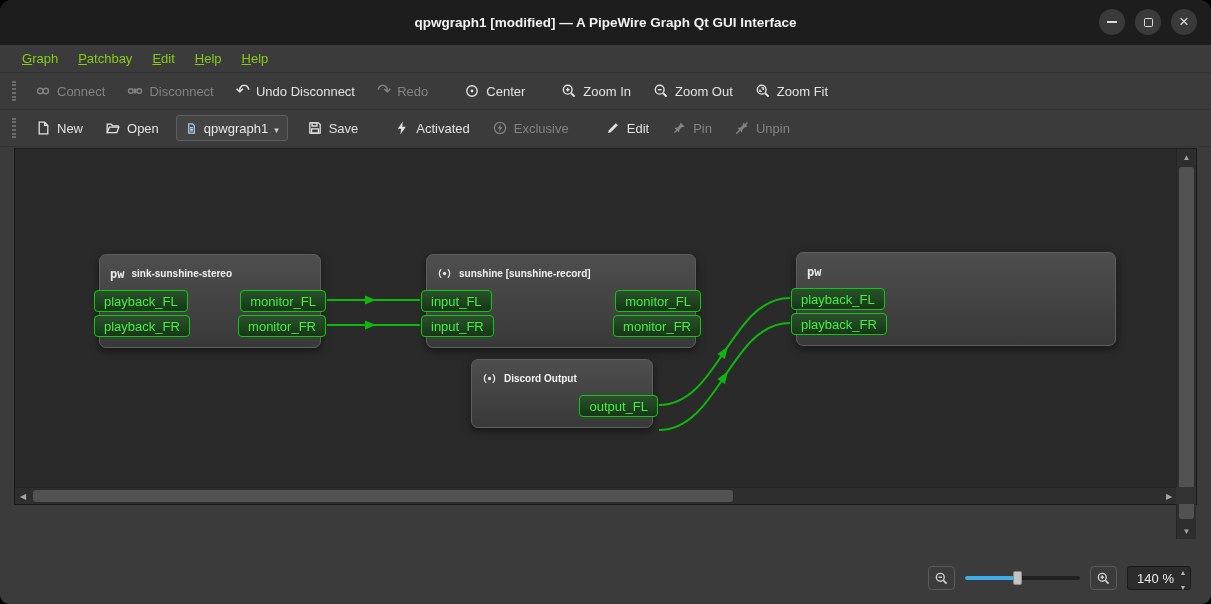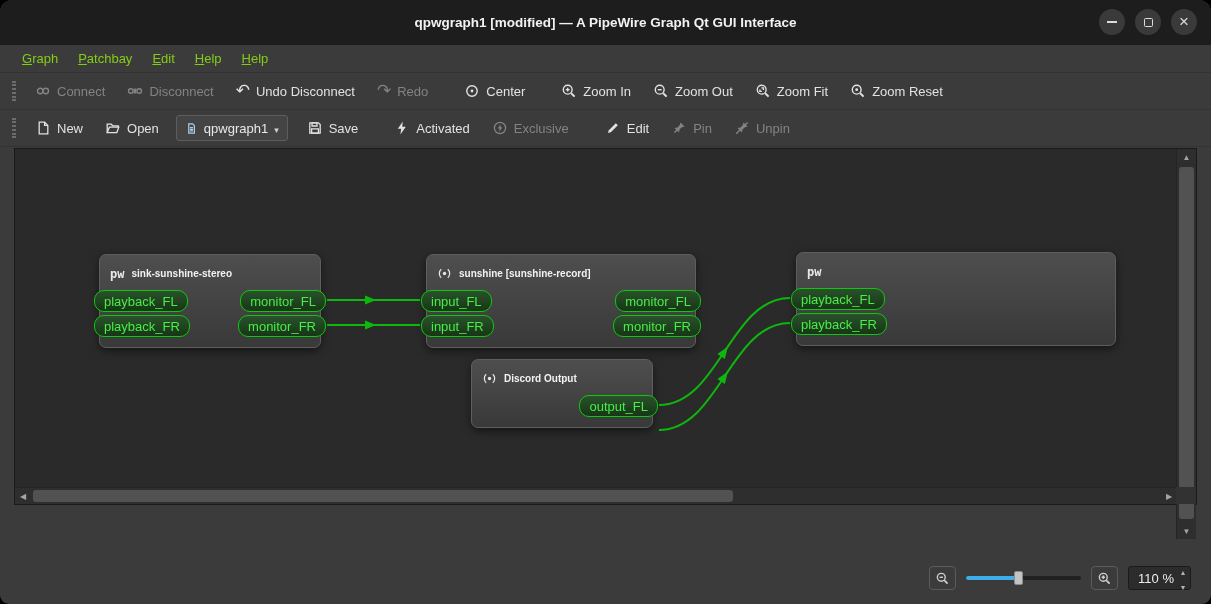--- a/index.html
+++ b/index.html
@@ -47,21 +47,21 @@
 
   .node { position:absolute; background:linear-gradient(180deg,#4e4e4e,#393939); border:1px solid #5e5e5e;
           border-radius:7px; box-shadow:0 3px 9px rgba(0,0,0,.5); padding-bottom:7px; }
   .node-header { height:35px; display:flex; align-items:center; gap:7px; padding:2px 10px 0; overflow:hidden; }
   .node-title { color:#f2f2f2; font-weight:bold; font-size:10px; white-space:nowrap; overflow:hidden; text-overflow:ellipsis; }
   .pw-glyph { color:#e8e8e8; font-weight:bold; font-size:12px; font-family:"DejaVu Sans Mono",monospace; flex:none; }
   .node-icon-svg { width:15px; height:15px; flex:none; }
   .port-row { display:flex; justify-content:space-between; height:22px; margin-bottom:3px; }
   .port-row.only-out { justify-content:flex-end; }
   .port-row.only-in { justify-content:flex-start; }
-  .port { height:22px; display:flex; align-items:center; padding:0 9px; border:1.5px solid #10c710; border-radius:10px;
+  .port { height:22px; display:flex; align-items:center; padding:0 9px; border:1.5px solid #10c710; border-radius:4px;
           background:linear-gradient(180deg,#2a512b,#173617); color:#46ee46; font-size:13px; white-space:nowrap; }
   .port.in { margin-left:-6px; }
   .port.out { margin-right:-6px; }
 
   
   .vscroll { position:absolute; right:0; top:0; width:20px; height:390px; background:#2e2e2e; border-left:1px solid #242424; }
   .hscroll { position:absolute; left:0; bottom:0; width:1162px; height:17px; background:#2e2e2e; border-top:1px solid #242424; }
   .corner  { position:absolute; right:0; bottom:0; width:20px; height:17px; background:#323232; }
   .sb-arrow { position:absolute; color:#a5a5a5; font-size:8px; display:flex; align-items:center; justify-content:center; }
   .vscroll .sb-arrow { width:19px; height:16px; left:0; }
@@ -178,28 +178,20 @@
     <div class="tb-btn">
       <svg class="icon16" viewBox="0 0 16 16" fill="none" stroke="currentColor" stroke-width="1.4">
         <circle cx="6.7" cy="6.7" r="4.4"></circle>
           <line x1="10.2" y1="10.2" x2="13.6" y2="13.6" stroke-width="2"></line>
         <path d="M4.9 6.4 V8.4 H6.9"></path>
           <path d="M6.4 4.9 H8.4 V6.9"></path>
       </svg>
       <span>Zoom Fit</span>
     </div>
 
-    <div class="tb-btn">
-      <svg class="icon16" viewBox="0 0 16 16" fill="none" stroke="currentColor" stroke-width="1.4">
-        <circle cx="6.7" cy="6.7" r="4.4"></circle>
-          <line x1="10.2" y1="10.2" x2="13.6" y2="13.6" stroke-width="2"></line>
-        <circle cx="6.7" cy="6.7" r="1.4" fill="currentColor" stroke="none"></circle>
-      </svg>
-      <span>Zoom Reset</span>
-    </div>
 
   </div>
 
   <div class="toolbar">
     <div class="tb-handle"></div>
 
     <div class="tb-btn">
       <svg class="icon16" viewBox="0 0 16 16" fill="none" stroke="currentColor" stroke-width="1.3">
         <path d="M4.2 2.2 H9.6 L12.8 5.4 V13.8 H4.2 Z"></path>
           <path d="M9.6 2.2 V5.4 H12.8"></path>
@@ -388,21 +380,21 @@
     </div>
     <div class="zbtn">
       <svg class="icon16" viewBox="0 0 16 16" fill="none" stroke="currentColor" stroke-width="1.4" style="width:15px;height:15px">
         <circle cx="6.7" cy="6.7" r="4.2"></circle>
           <line x1="10" y1="10" x2="13.4" y2="13.4" stroke-width="1.8"></line>
         <line x1="4.9" y1="6.7" x2="8.5" y2="6.7"></line>
           <line x1="6.7" y1="4.9" x2="6.7" y2="8.5"></line>
       </svg>
     </div>
     <div class="spinbox">
-      <span>110 %</span>
+      <span>140 %</span>
       <span class="spin-arrows">
         <span class="spin-up"></span>
         <span class="spin-dn"></span>
       </span>
     </div>
   </div>
 
 </div>
 
 </body></html>

